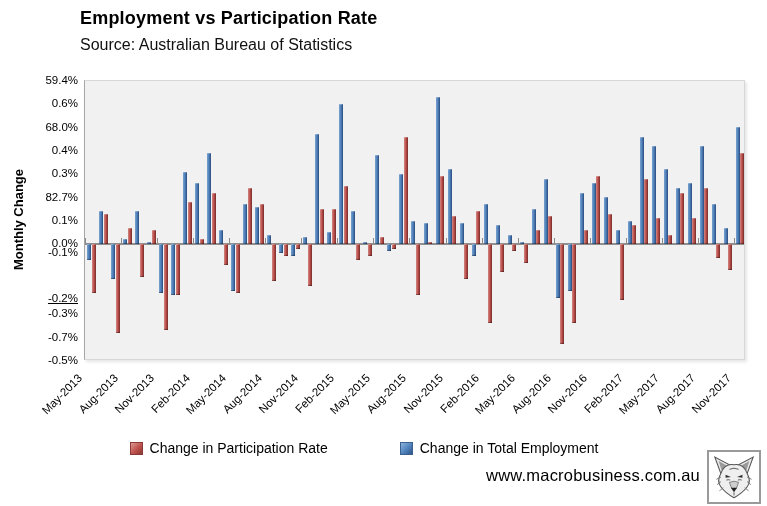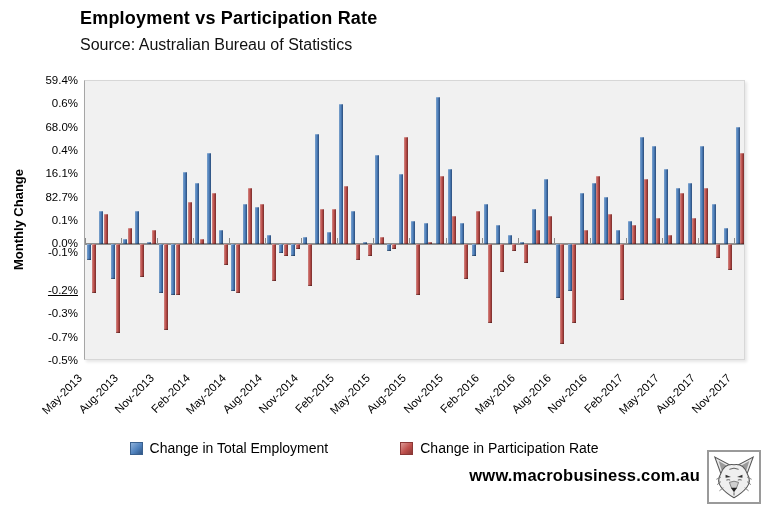--- a/index.html
+++ b/index.html
@@ -52,21 +52,21 @@
   .legend{
     position:absolute;left:84px;top:440px;width:560px;display:flex;justify-content:center;gap:72px;
   }
   .legend-item{display:flex;align-items:center;gap:7px;}
   .swatch{width:13px;height:13px;box-sizing:border-box;}
   .swatch-emp{background:linear-gradient(135deg,#8fb2da 0%,#4f81bd 55%,#30558а 100%);
     background:linear-gradient(135deg,#8fb2da 0%,#4f81bd 55%,#305584 100%);border:1px solid #3a618f;}
   .swatch-part{background:linear-gradient(135deg,#dc9a96 0%,#bf504c 55%,#8c3836 100%);border:1px solid #8c3836;}
   .legend-label{font-size:14px;color:#000;}
   .footer-url{
-    position:absolute;right:67px;top:466px;font-size:16.5px;font-weight:bold;color:#000;letter-spacing:.2px;
+    position:absolute;right:67px;top:466px;font-size:16.5px;font-weight:normal;color:#000;letter-spacing:.2px;
   }
   .wolf-box{
     position:absolute;left:707px;top:450px;width:54px;height:54px;background:#fff;
     border:2px solid #9a9a9a;box-sizing:border-box;display:flex;align-items:center;justify-content:center;
   }
 </style>
 </head>
 <body>
 
 <div class="canvas">
@@ -208,26 +208,26 @@
       <div class="bar bar-part" title="Oct-2017: -0.11%" style="left: 643.464px; height: 26px; top: 163.333px;"></div>
       <div class="bar bar-emp" title="Nov-2017: 0.5%" style="left: 650.982px; height: 117px; top: 46.3333px;"></div>
       <div class="bar bar-part" title="Nov-2017: 0.39%" style="left: 655.482px; height: 91px; top: 72.3333px;"></div>
     </div>
 
   <div id="ylabels">
       <div class="ylab" style="left: 32px; top: 74px;">59.4%</div>
       <div class="ylab" style="left: 32px; top: 97.3333px;">0.6%</div>
       <div class="ylab" style="left: 32px; top: 120.667px;">68.0%</div>
       <div class="ylab" style="left: 32px; top: 144px;">0.4%</div>
-      <div class="ylab" style="left: 32px; top: 167.333px;">16.1%</div>
+      <div class="ylab" style="left: 32px; top: 167.333px;">0.3%</div>
       <div class="ylab" style="left: 32px; top: 190.667px;">82.7%</div>
       <div class="ylab" style="left: 32px; top: 214px;">0.1%</div>
       <div class="ylab" style="left: 32px; top: 237.333px;">0.0%</div>
       <div class="ylab" style="left: 32px; top: 246px;">-0.1%</div>
-      <div class="ylab" style="left: 32px; top: 284px; text-decoration: underline;">-0.2%</div>
+      <div class="ylab" style="left: 32px; top: 292px; text-decoration: underline;">-0.2%</div>
       <div class="ylab" style="left: 32px; top: 307.333px;">-0.3%</div>
       <div class="ylab" style="left: 32px; top: 330.667px;">-0.7%</div>
       <div class="ylab" style="left: 32px; top: 354px;">-0.5%</div>
     </div>
   <div id="xlabels">
       <div class="xlab" style="left: -100px; top: 370px;">May-2013</div>
       <div class="xlab" style="left: -63.9455px; top: 370px;">Aug-2013</div>
       <div class="xlab" style="left: -27.8909px; top: 370px;">Nov-2013</div>
       <div class="xlab" style="left: 8.16364px; top: 370px;">Feb-2014</div>
       <div class="xlab" style="left: 44.2182px; top: 370px;">May-2014</div>
@@ -242,26 +242,26 @@
       <div class="xlab" style="left: 368.709px; top: 370px;">Aug-2016</div>
       <div class="xlab" style="left: 404.764px; top: 370px;">Nov-2016</div>
       <div class="xlab" style="left: 440.818px; top: 370px;">Feb-2017</div>
       <div class="xlab" style="left: 476.873px; top: 370px;">May-2017</div>
       <div class="xlab" style="left: 512.927px; top: 370px;">Aug-2017</div>
       <div class="xlab" style="left: 548.982px; top: 370px;">Nov-2017</div>
     </div>
 
   <div class="legend">
     <div class="legend-item">
+      <span class="swatch swatch-part"></span>
+      <span class="legend-label">Change in Participation Rate</span>
+    </div>
+    <div class="legend-item">
       <span class="swatch swatch-emp"></span>
       <span class="legend-label">Change in Total Employment</span>
-    </div>
-    <div class="legend-item">
-      <span class="swatch swatch-part"></span>
-      <span class="legend-label">Change in Participation Rate</span>
     </div>
   </div>
 
   <div class="footer-url">www.macrobusiness.com.au</div>
 
   <div class="wolf-box">
     <svg width="46" height="46" viewBox="0 0 60 60">
       <path d="M13 26 L5 4 L26 15 Z" fill="#e8e8e8" stroke="#555" stroke-width="1.4"></path>
       <path d="M14 22 L10 9 L22 16 Z" fill="#9a9a9a"></path>
       <path d="M47 26 L55 4 L34 15 Z" fill="#e8e8e8" stroke="#555" stroke-width="1.4"></path>

